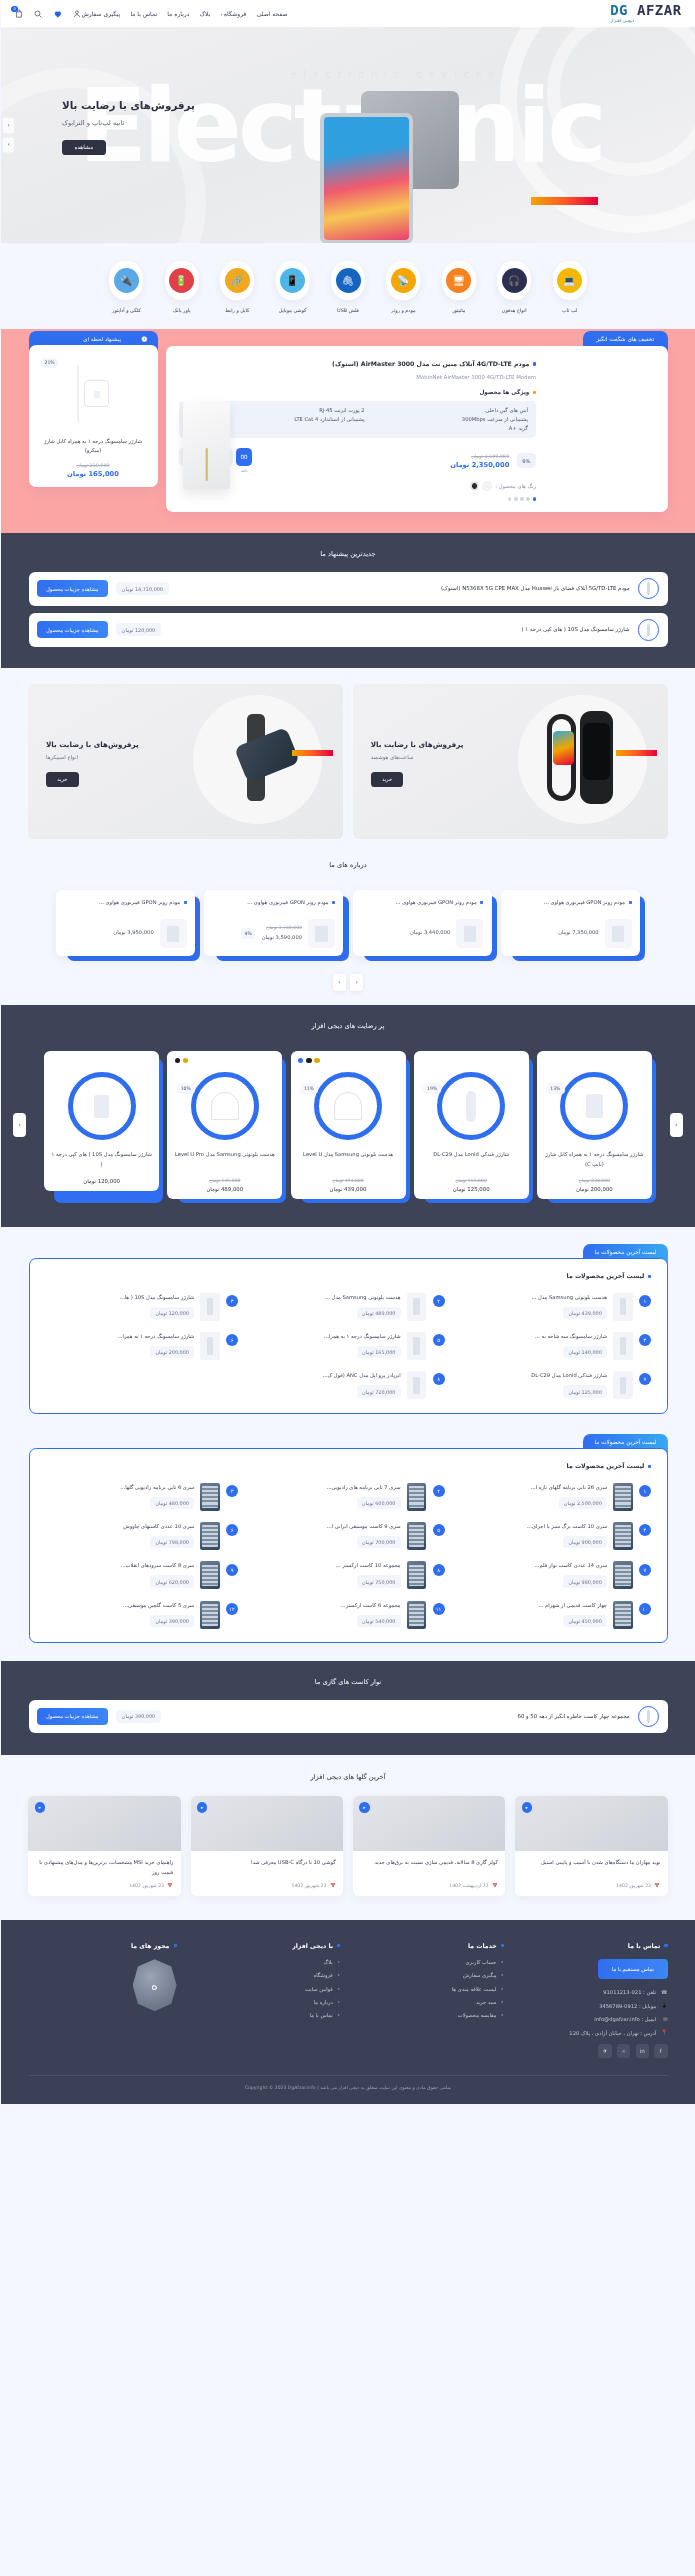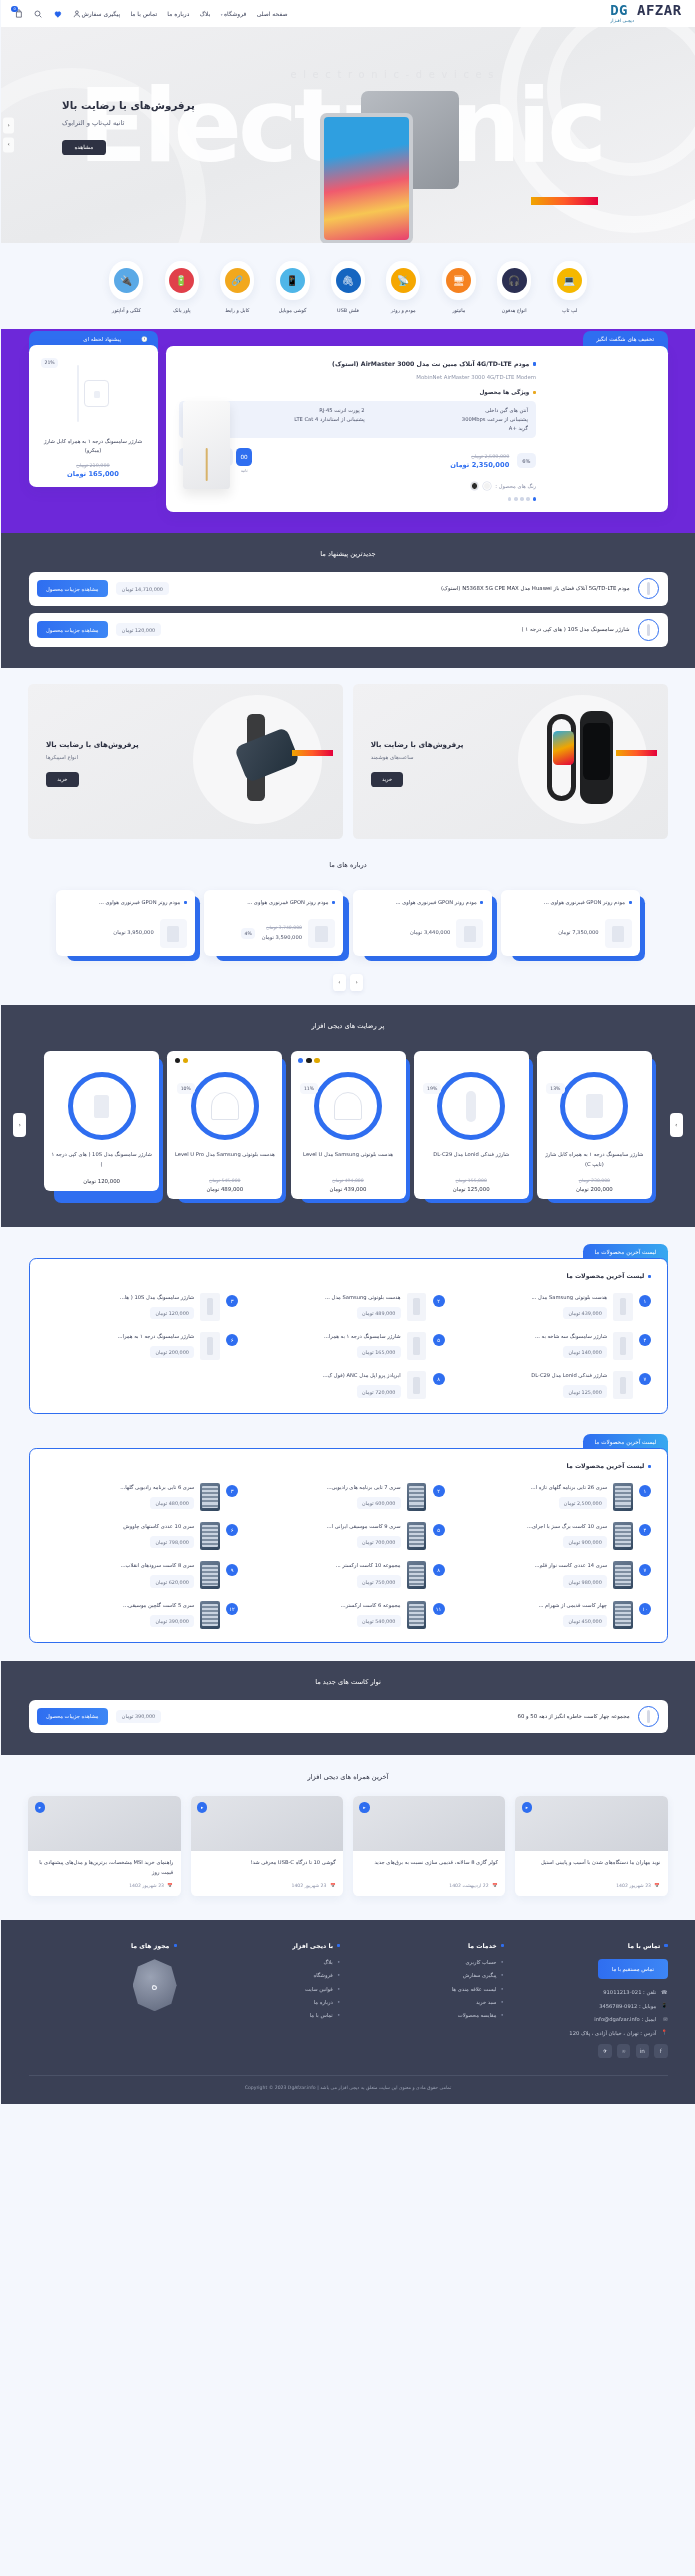--- a/index.html
+++ b/index.html
@@ -70,21 +70,21 @@
   .cats { background:#f4f7fd; padding:17.5px 0 15.5px; }
   .cats-row { display:flex; justify-content:center; gap:13.4px; }
   .cat { width:42px; text-align:center; cursor:pointer; }
   .cat-bubble { width:34px; height:39px; margin:0 auto 7.2px; background:#fff; border-radius:46%;
                 box-shadow:0 3.1px 8.2px rgba(40,60,120,.08); display:flex; align-items:center; justify-content:center; }
   .cat-circle { width:25px; height:25px; border-radius:50%; display:flex; align-items:center;
                 justify-content:center; font-size:9.8px; color:#fff; }
   .cat-label { font-size:4.9px; color:#3b4159; line-height:1.4; }
 
   
-  .offers { background:#6d28d9; padding:2.1px 0 20.6px; }
+  .offers { background:#fca5a5; padding:2.1px 0 20.6px; }
   .offers-grid { display:flex; gap:8.2px; align-items:flex-start; }
   .panel-big { flex:1; position:relative; }
   .panel-tab { background:#2f6ef0; color:#fff; font-size:5.7px; padding:5.2px 13.4px 13.4px;
                border-radius:7.2px 7.2px 0 0; display:inline-block; margin-bottom:-9.3px; }
   .panel-body { background:#fff; border-radius:7.2px; box-shadow:0 4.1px 12.4px rgba(40,60,120,.07);
                 position:relative; z-index:2; padding:11.3px 13.4px; }
   .big-title { font-size:6.2px; color:#2b2f40; line-height:1.9; font-weight:bold; }
   .bullet { display:inline-block; width:3.1px; height:3.1px; background:#2f6ef0; border-radius:1px;
             margin-left:3.6px; vertical-align:middle; }
   .bullet.amber { background:#e9a820; }
@@ -840,35 +840,35 @@
               <div class="ltext"><div class="lname">سری 5 کاست گلچین موسیقی...</div><div class="lprice">390,000 تومان</div></div>
             </div>
         </div>
       </div>
     </div>
   </div>
 </section>
 
 <section class="dark">
   <div class="wrap">
-    <div class="dark-title">نوار کاست های جدید ما</div>
+    <div class="dark-title">نوار کاست های گازی ما</div>
     <div class="cas-card">
       <div class="lc-ring">
           <div class="mini"></div>
         </div>
       <div class="lc-name">مجموعه چهار کاست خاطره انگیز از دهه 50 و 60</div>
       <div class="lc-price">390,000 تومان</div>
       <button class="lc-btn">مشاهده جزییات محصول</button>
     </div>
   </div>
 </section>
 
 <section class="blog">
   <div class="wrap">
-    <div class="sec-title" style="margin-bottom:15.5px;">آخرین همراه های دیجی افزار</div>
+    <div class="sec-title" style="margin-bottom:15.5px;">آخرین گلها های دیجی افزار</div>
     <div class="blog-grid">
       <div class="bcard">
         <div class="bimg">
             <div class="bplay">▸</div>
           </div>
         <div class="btitle">نوید مهاران ما دستگاه‌های شدن با آسیب و پایینی استیل</div>
         <div class="bdate">
             <span>📅</span>
             <span>23 شهریور 1402</span>
           </div>

